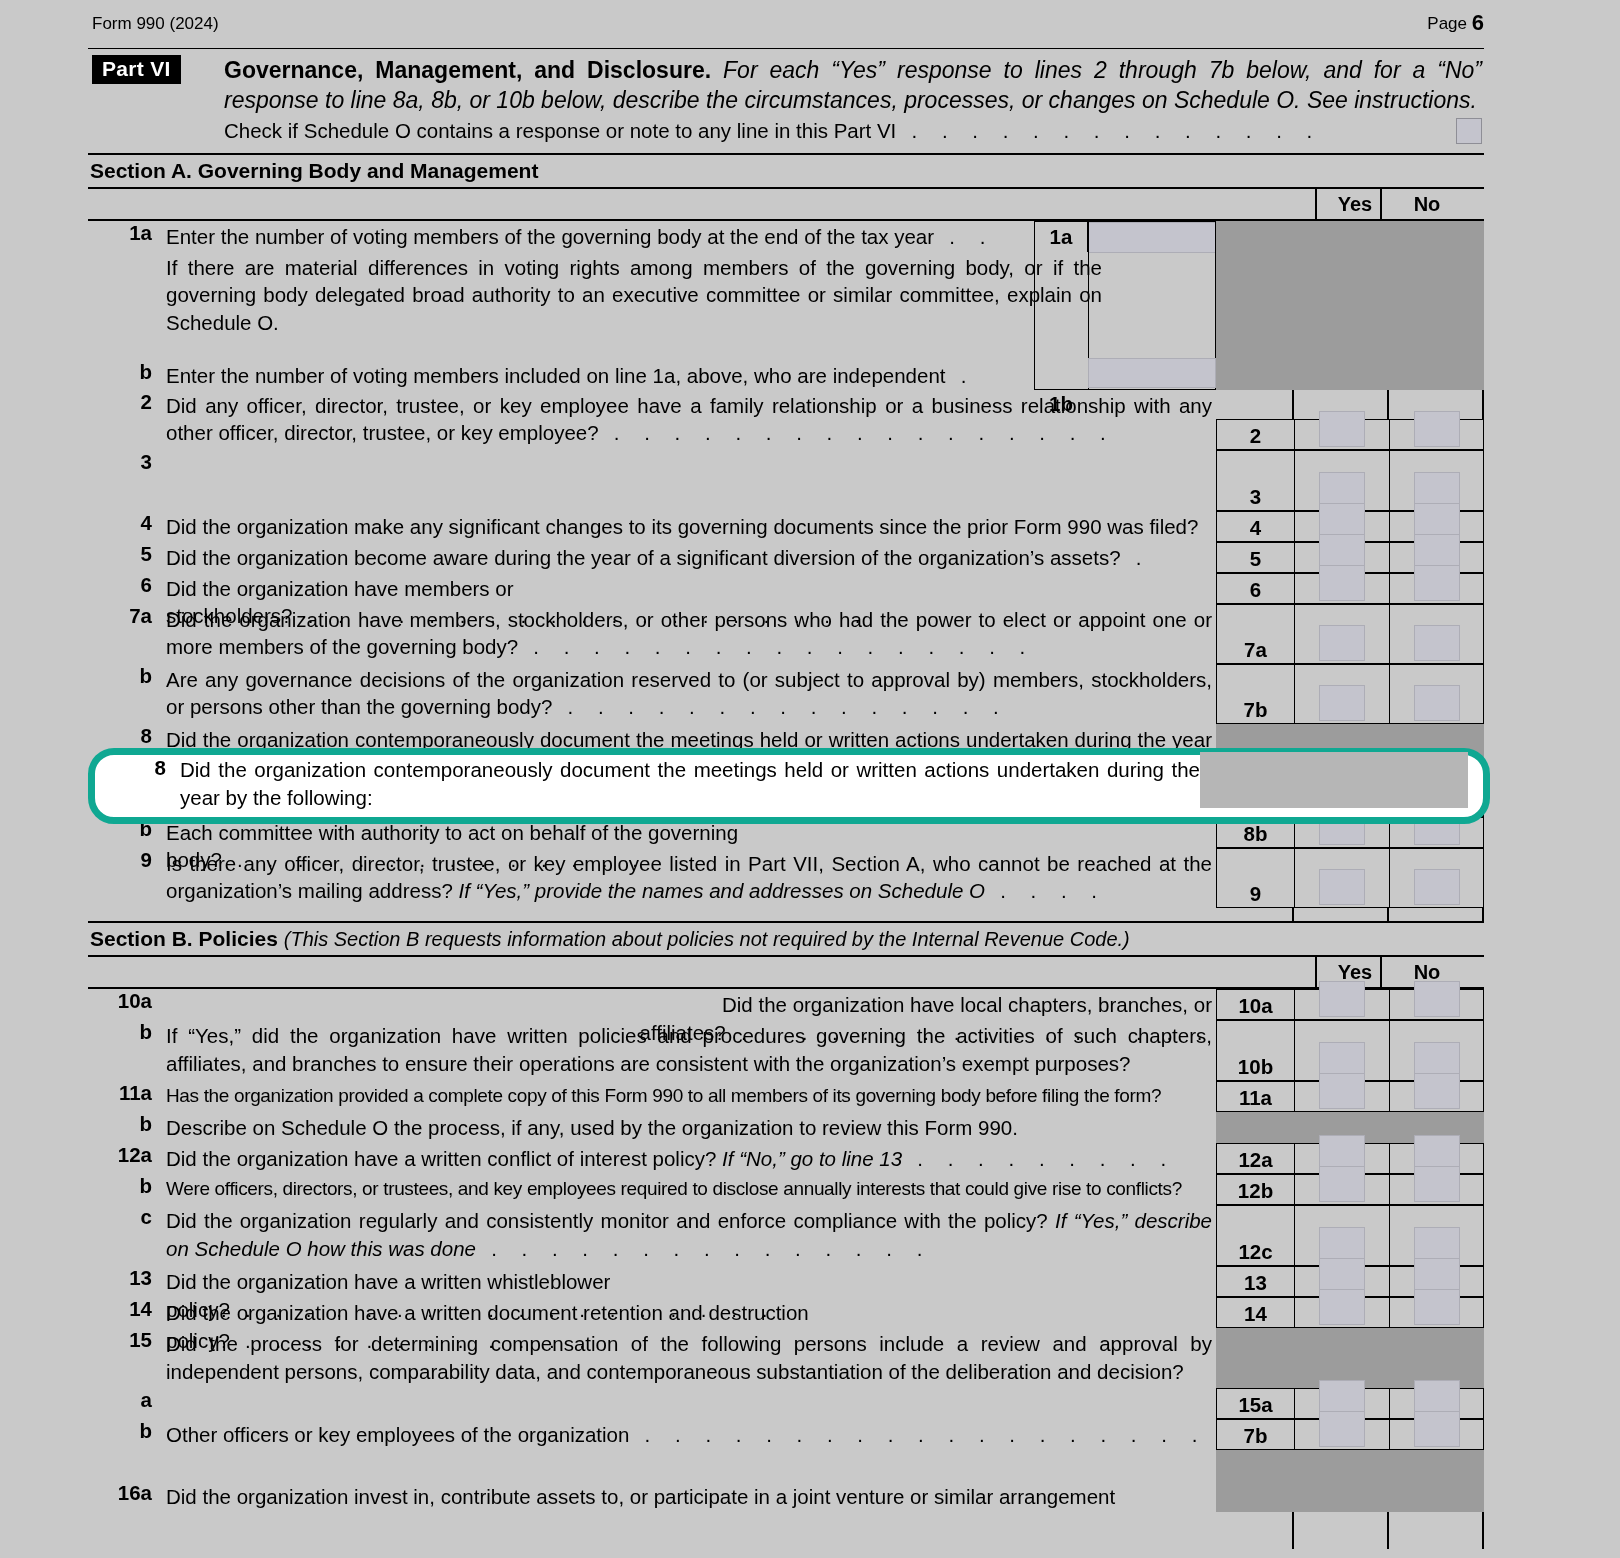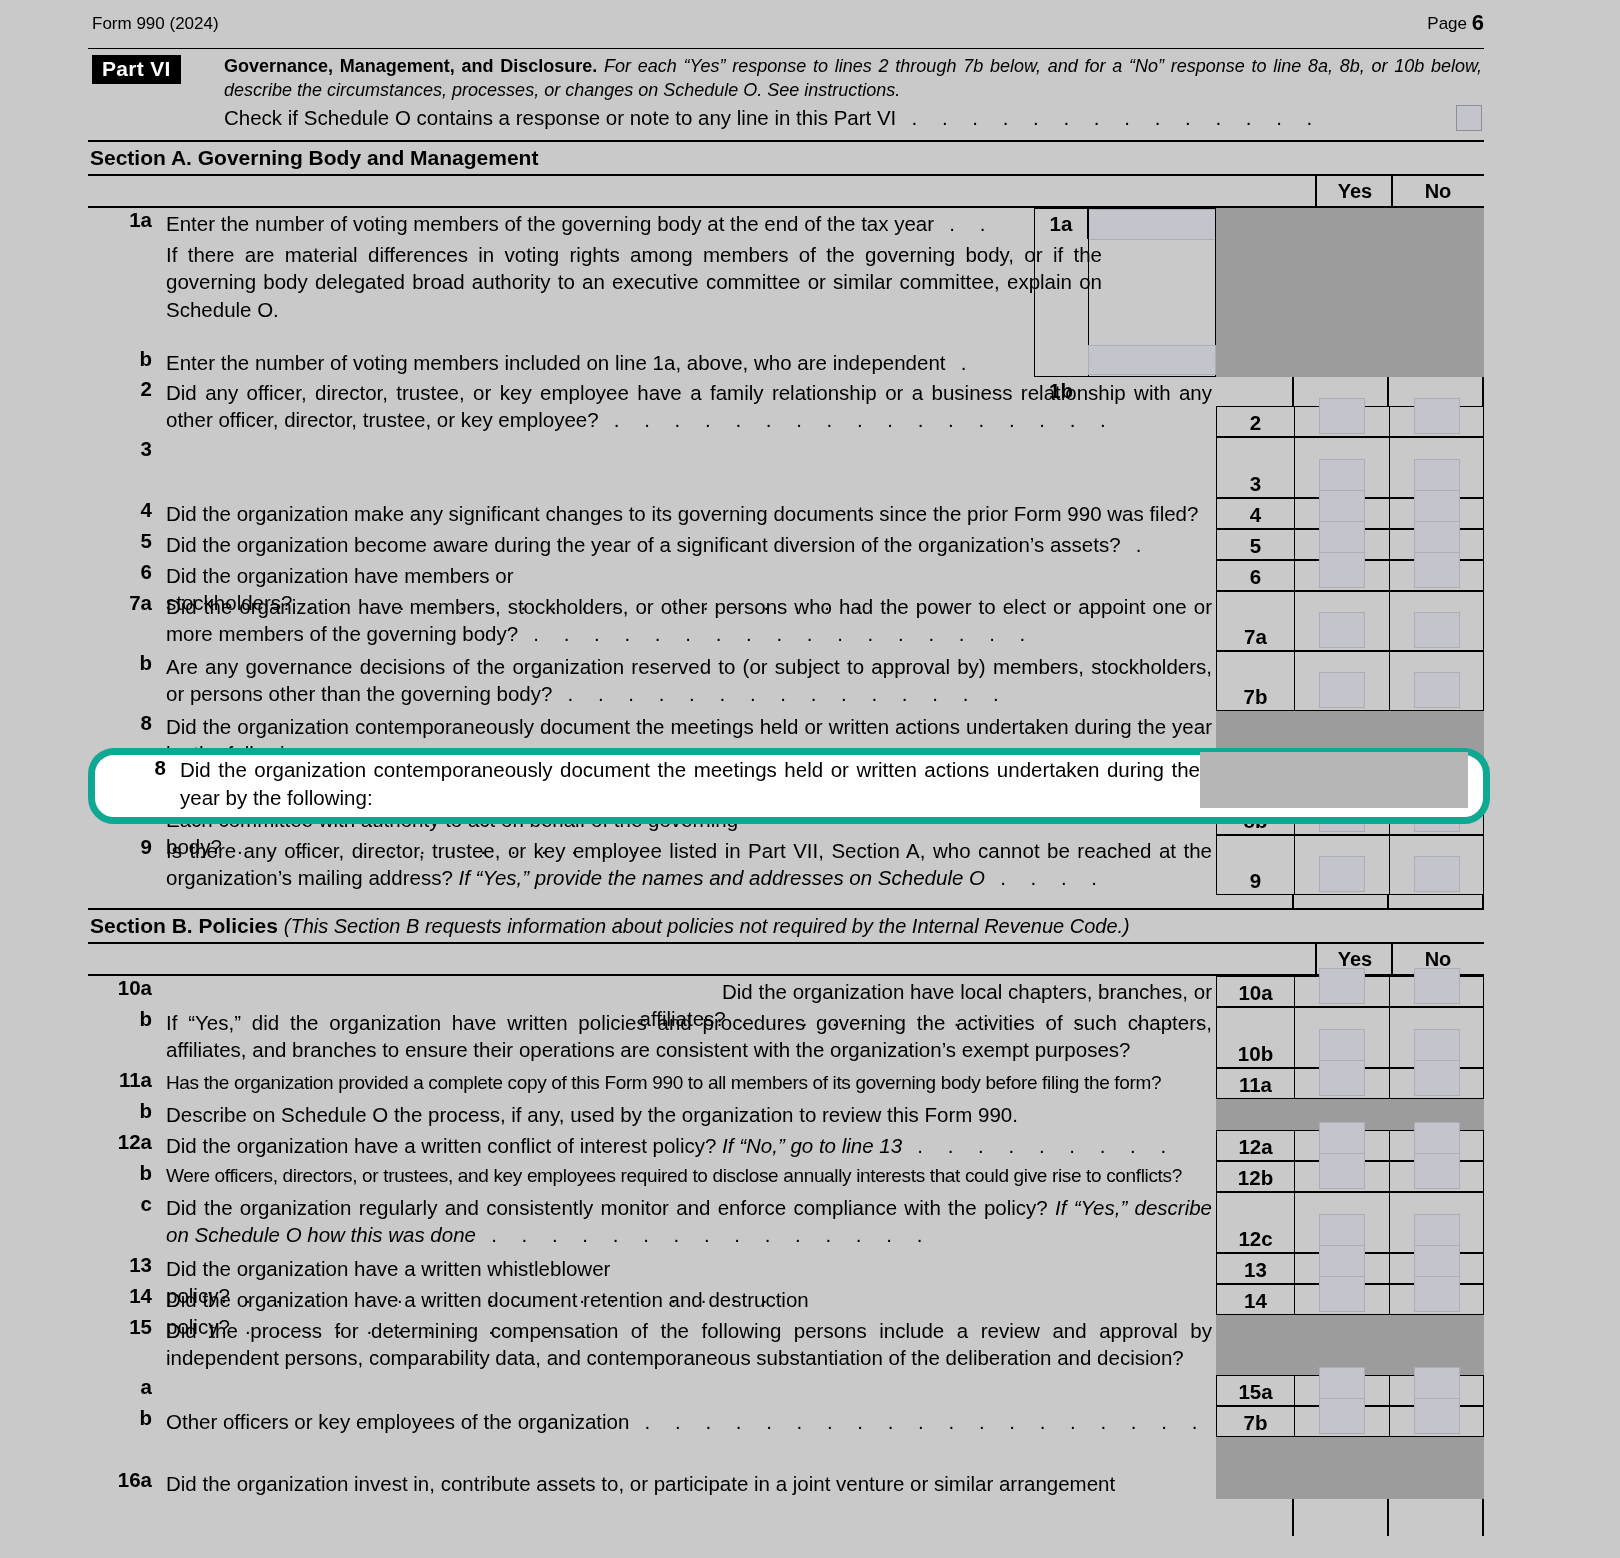--- a/index.html
+++ b/index.html
@@ -30,21 +30,21 @@
 
   
   .partband{position:relative;padding:6px 0 4px 0;}
   .parttag{
     display:inline-block;background:#000;color:#fff;
     font-weight:bold;font-size:21px;letter-spacing:.3px;
     padding:2px 10px 3px 10px;
     position:absolute;left:4px;top:6px;
   }
   .parthead{
-    margin-left:136px;font-size:18px;line-height:1.32;
+    margin-left:136px;font-size:23px;line-height:1.32;
     text-align:justify;padding-right:2px;
   }
   .parthead b{font-weight:bold;}
   .parthead i{font-style:italic;}
   .checkline{
     margin-left:136px;font-size:20.5px;position:relative;
     padding-top:3px;padding-bottom:2px;height:28px;
   }
   .ckbox{
     position:absolute;right:2px;top:2px;width:24px;height:24px;
@@ -61,21 +61,21 @@
 
   
   .ynhdr{
     position:relative;height:30px;border-bottom:2px solid #000;
   }
   .ynhdr .yes,.ynhdr .no{
     position:absolute;top:0;height:30px;line-height:30px;
     text-align:center;font-weight:bold;font-size:20px;
   }
   .ynhdr .yes{right:91px;width:76px;border-left:2px solid #000;}
-  .ynhdr .no{right:1px;width:90px;border-left:2px solid #000;}
+  .ynhdr .no{right:12px;width:90px;border-left:2px solid #000;}
 
   
   .qtable{position:relative;width:100%;}
   .qrow{position:relative;display:block;}
   .qtext{
     font-size:20.5px;line-height:1.345;
     padding:2px 0 2px 0;
   }
   .num{
     position:absolute;left:0;top:0;width:64px;text-align:right;

